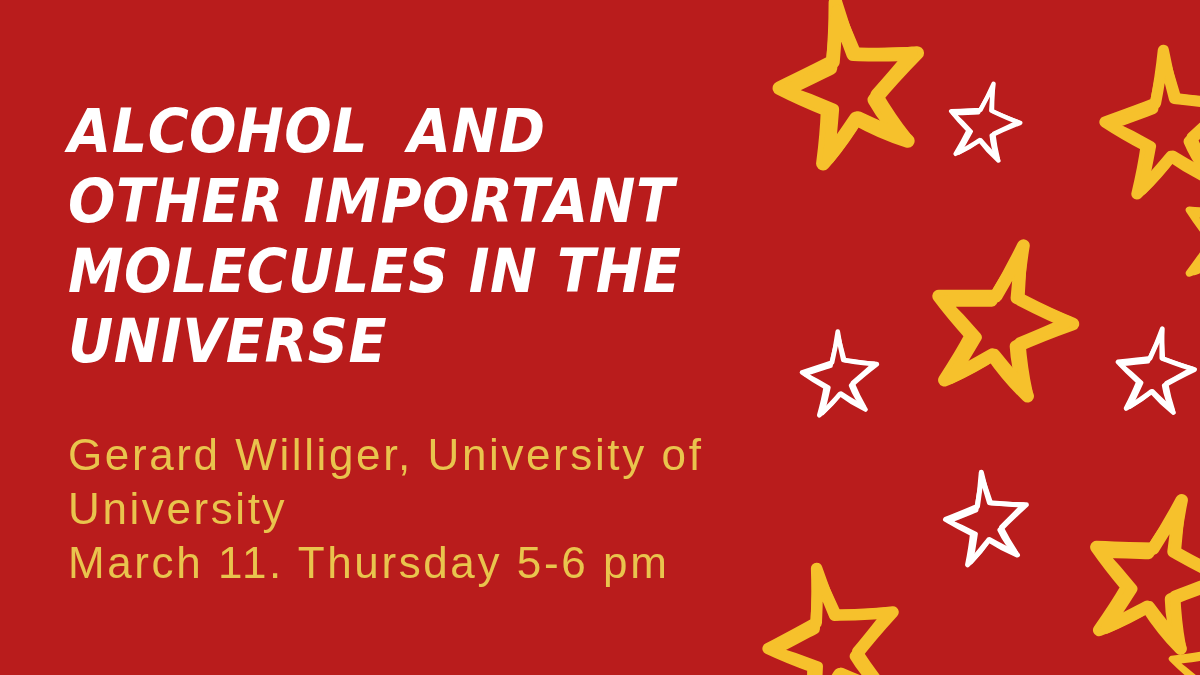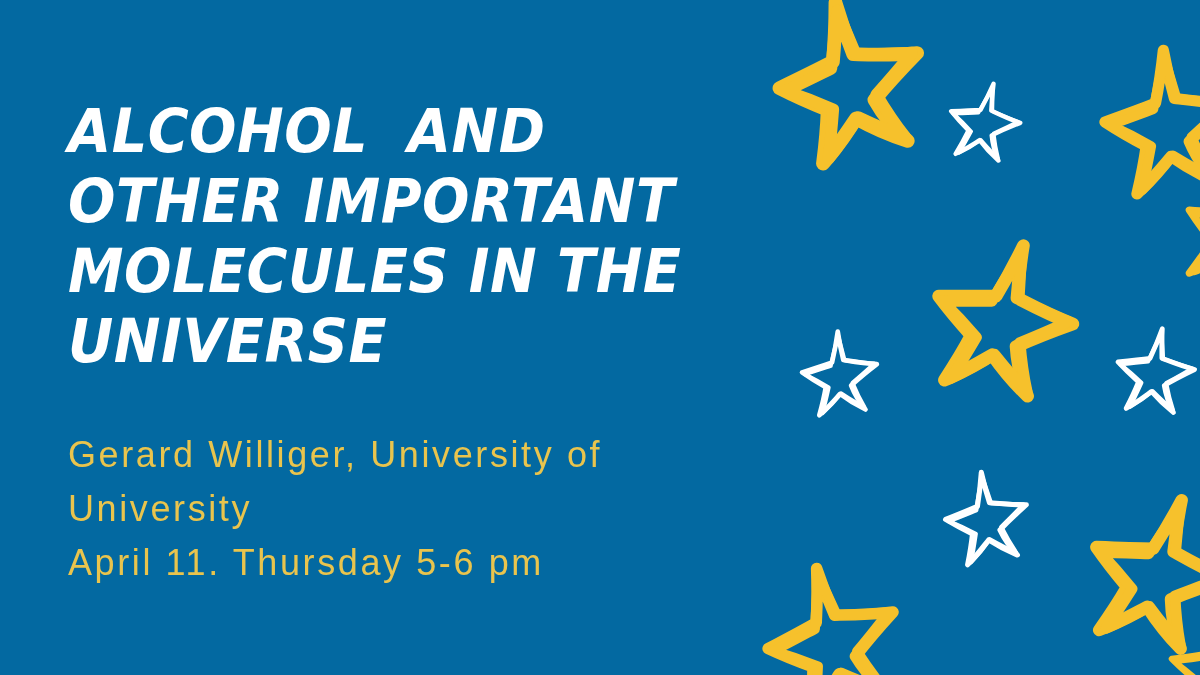--- a/index.html
+++ b/index.html
@@ -6,21 +6,21 @@
   html, body {
     margin: 0;
     padding: 0;
     background: #10152c;
   }
   #slide {
     position: relative;
     width: 1200px;
     height: 675px;
     overflow: hidden;
-    background: #0369a1;
+    background: #b91c1c;
     font-family: "Liberation Sans", sans-serif;
   }
 
   
   #star-layer {
     position: absolute;
     inset: 0;
     width: 1200px;
     height: 675px;
     pointer-events: none;
@@ -57,21 +57,21 @@
 
   #subtitle-block {
     margin: 0;
     padding-top: 52px;
   }
   .subtitle-line {
     margin: 0;
     color: #e9c44d;
     font-family: "Liberation Sans", sans-serif;
     font-weight: 300;
-    font-size: 36px;
+    font-size: 44px;
     line-height: 54px;
     letter-spacing: 2.6px;
     white-space: pre-wrap;
   }
 </style>
 </head>
 <body>
 
 <div id="slide">
 
@@ -144,17 +144,17 @@
       </div>
     </div>
 
   <div id="text-block">
 
     <h1 id="title">ALCOHOL  AND OTHER IMPORTANT MOLECULES IN THE UNIVERSE</h1>
 
     <div id="subtitle-block">
       <p class="subtitle-line">Gerard Williger, University of</p>
       <p class="subtitle-line">University</p>
-      <p class="subtitle-line">April 11. Thursday 5-6 pm</p>
+      <p class="subtitle-line">March 11. Thursday 5-6 pm</p>
     </div>
 
   </div>
 </div>
 
 </body></html>

